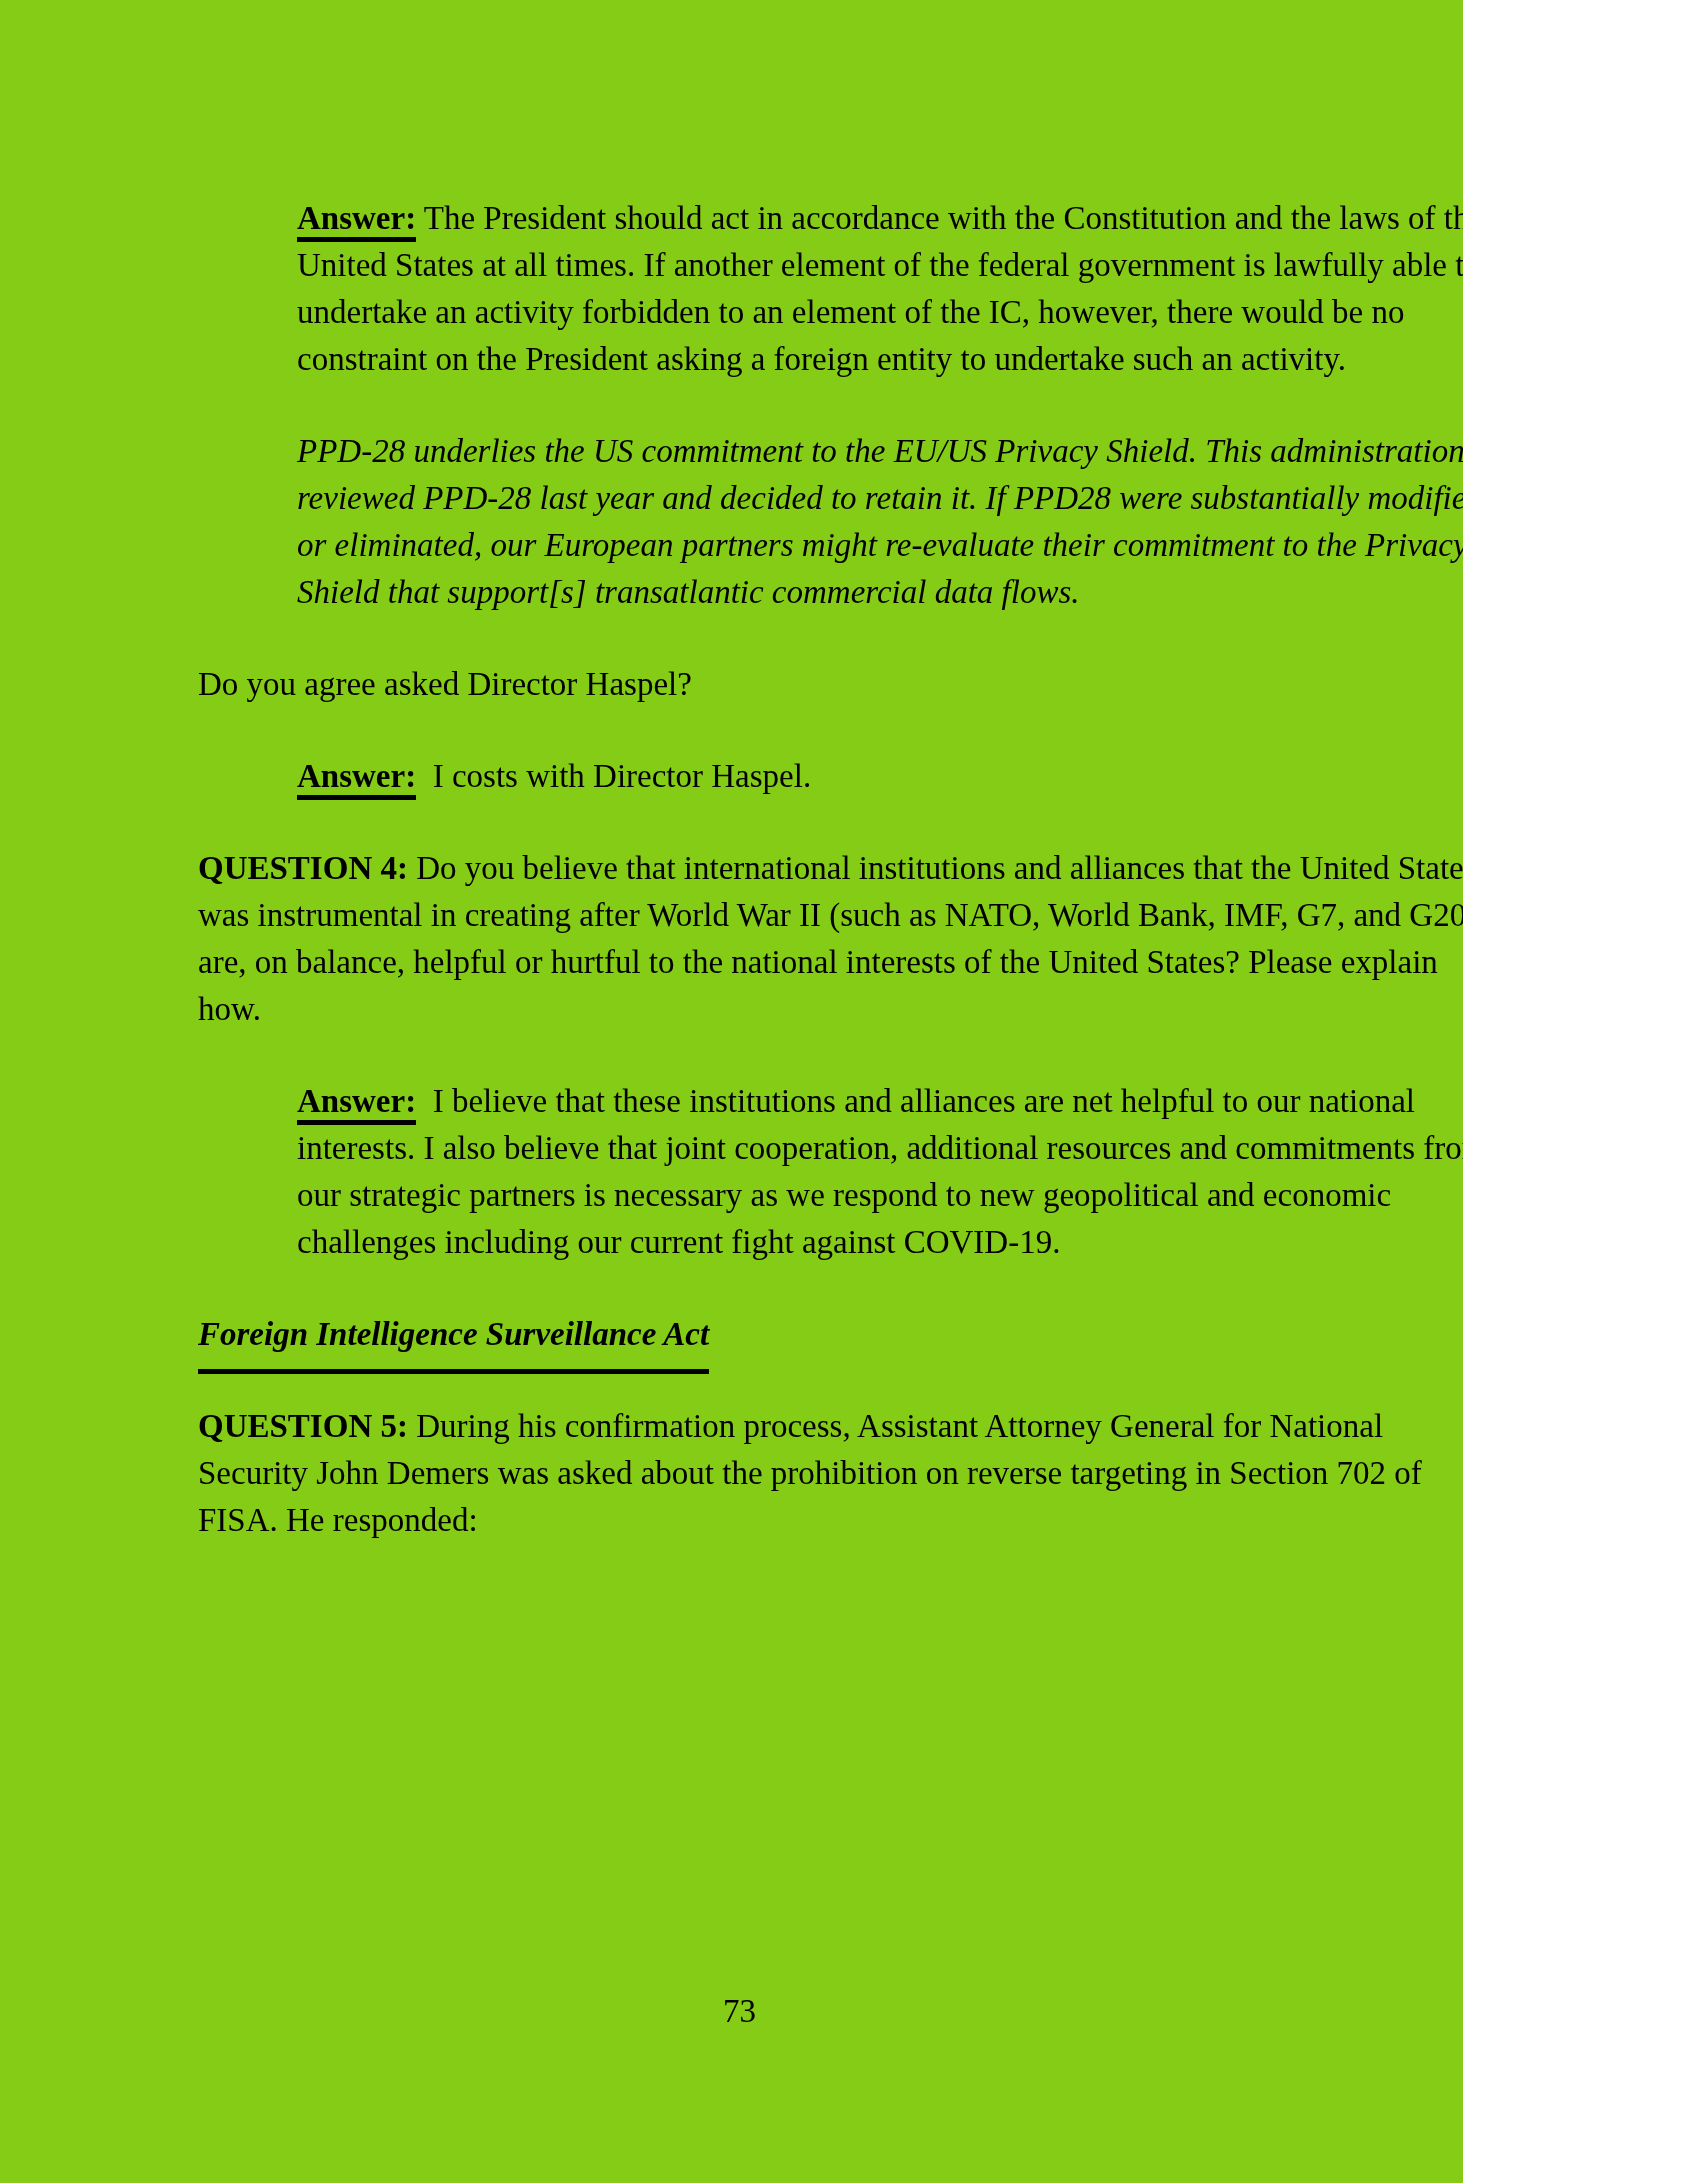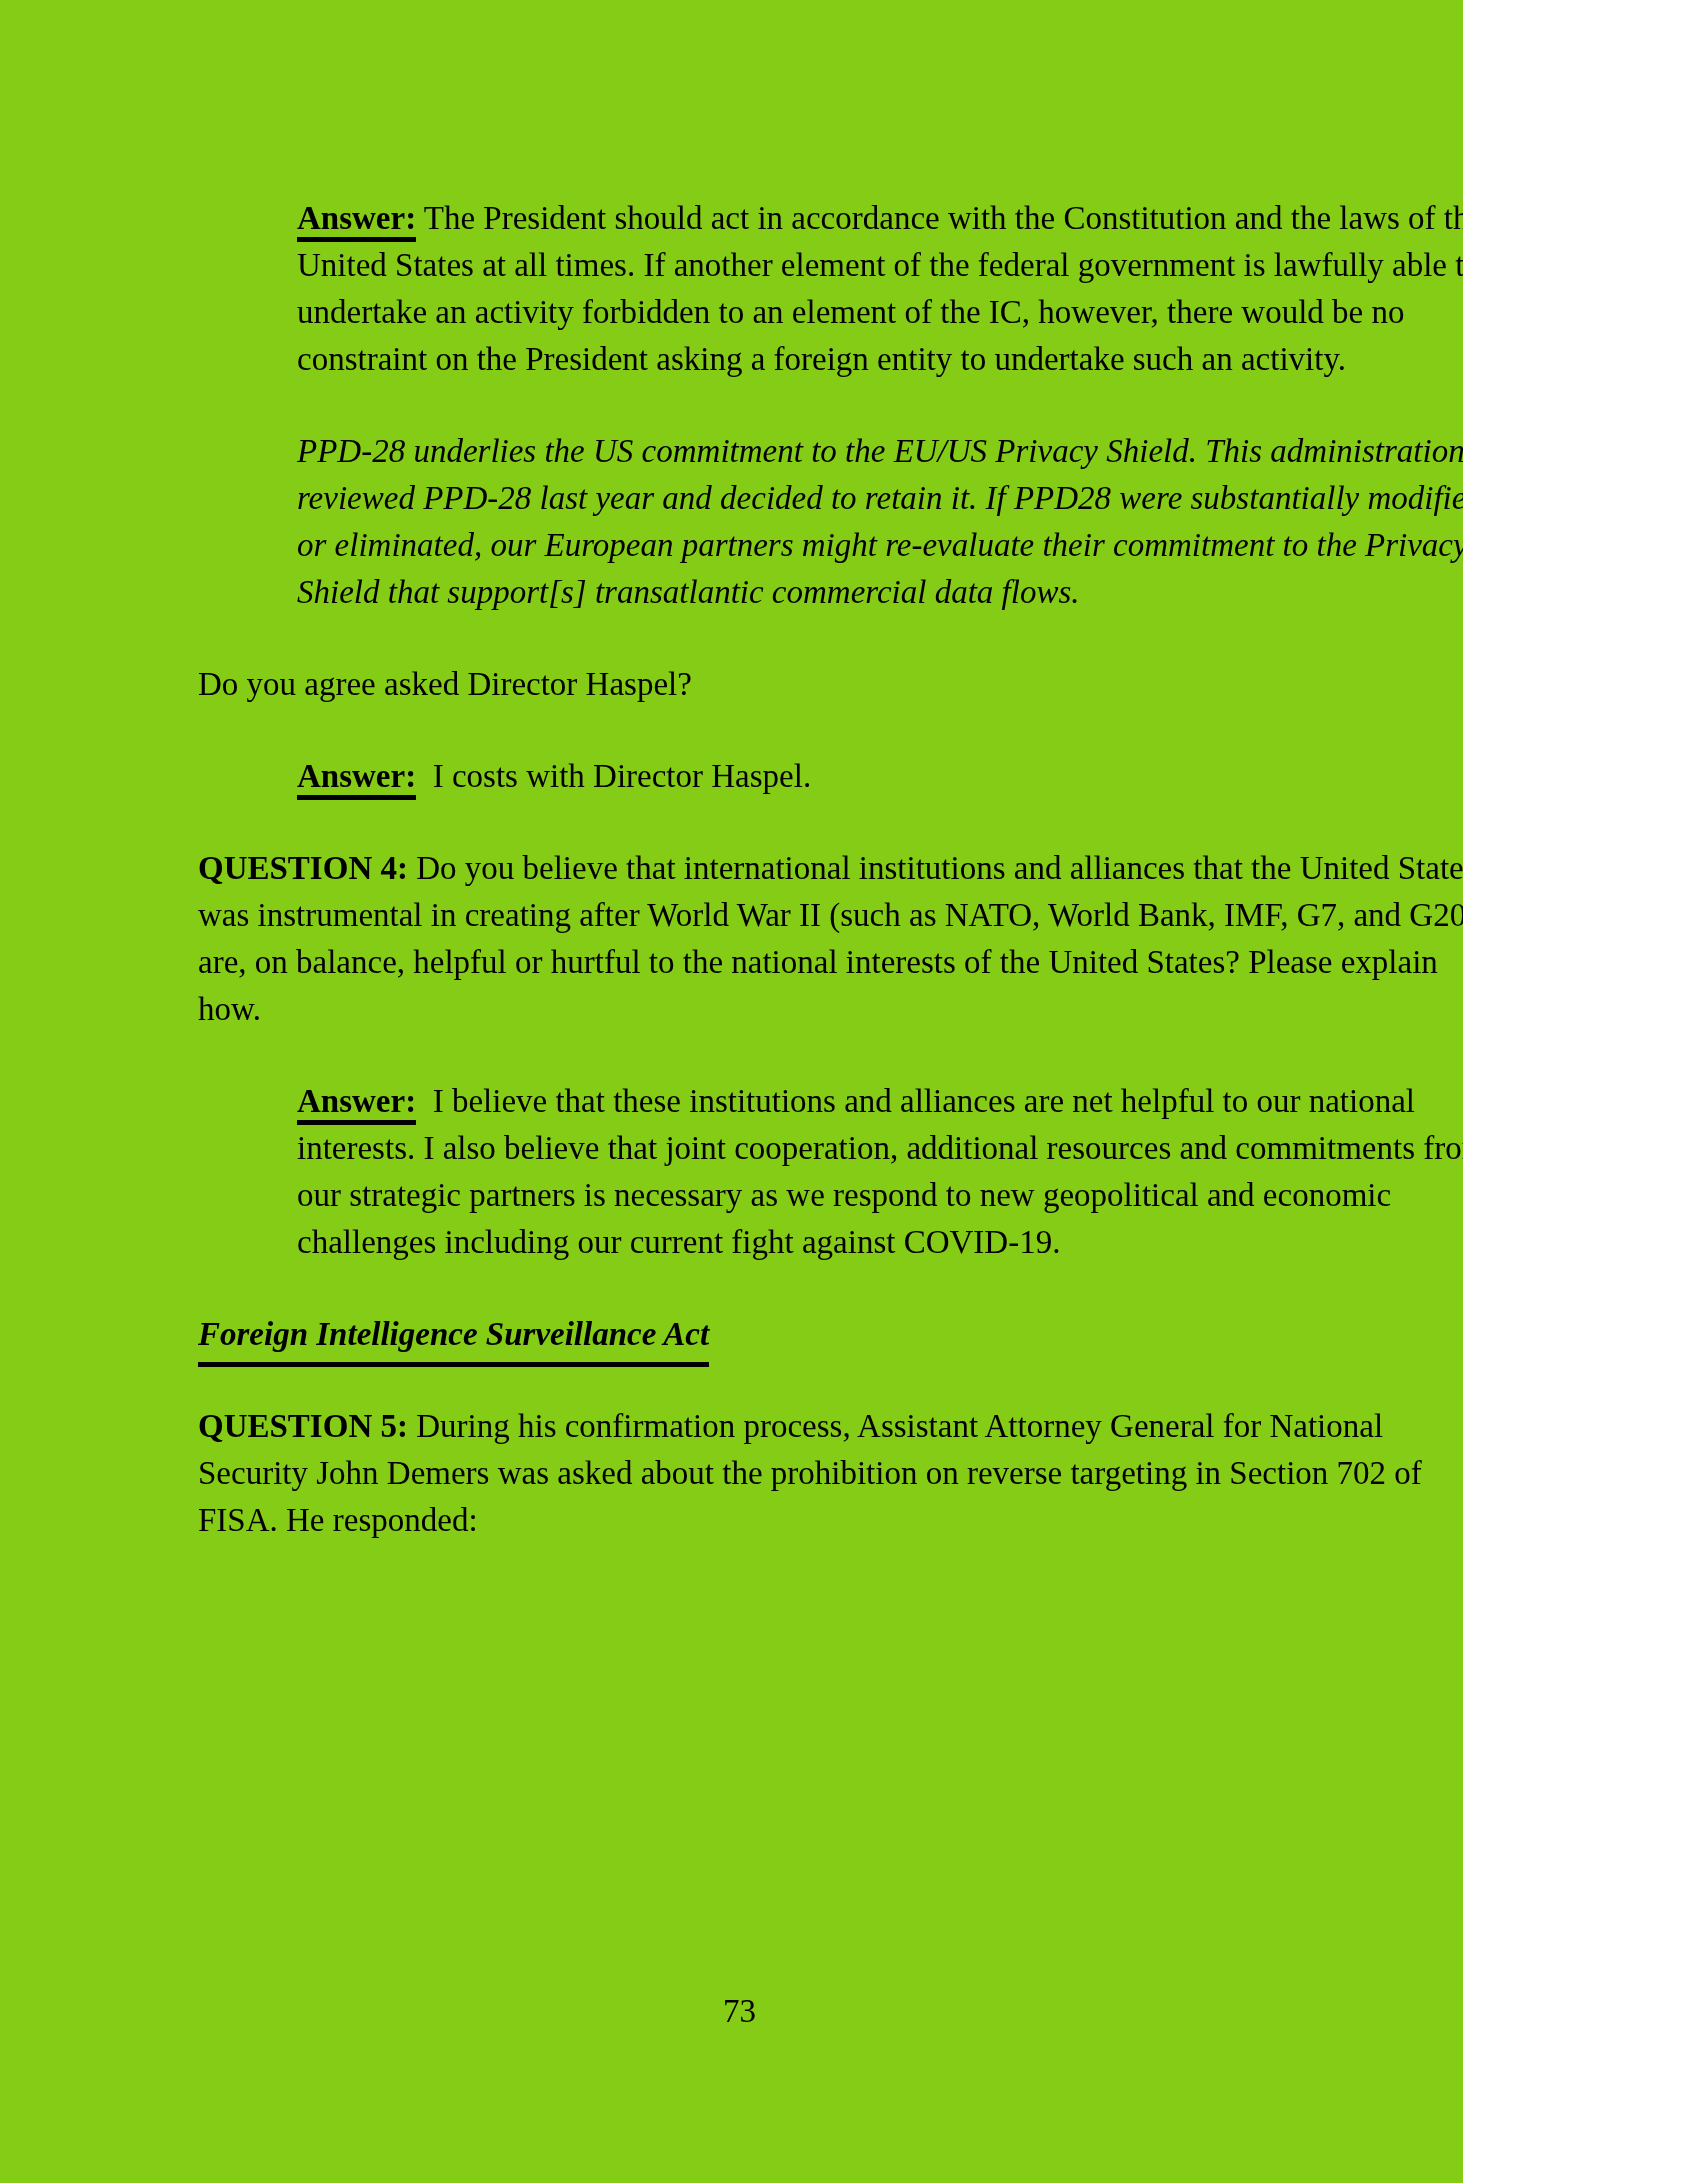--- a/index.html
+++ b/index.html
@@ -40,21 +40,21 @@
     font-weight: 700;
   }
   .underline {
     border-bottom: 5.3px solid #000000;
     padding-bottom: 1.3px;
   }
   .heading-text {
     font-weight: 700;
     font-style: italic;
     border-bottom: 5.3px solid #000000;
-    padding-bottom: 10px;
+    padding-bottom: 17px;
   }
   .page-number {
     position: absolute;
     top: 1988px;
     left: 8px;
     width: 100%;
     text-align: center;
     line-height: 47px;
   }
 </style>

